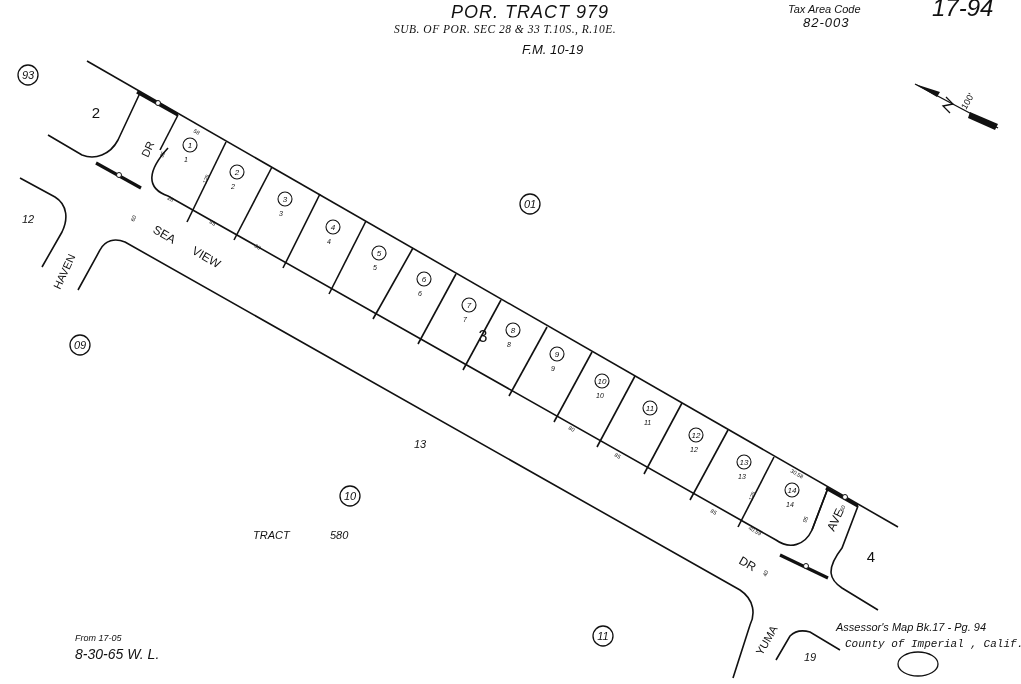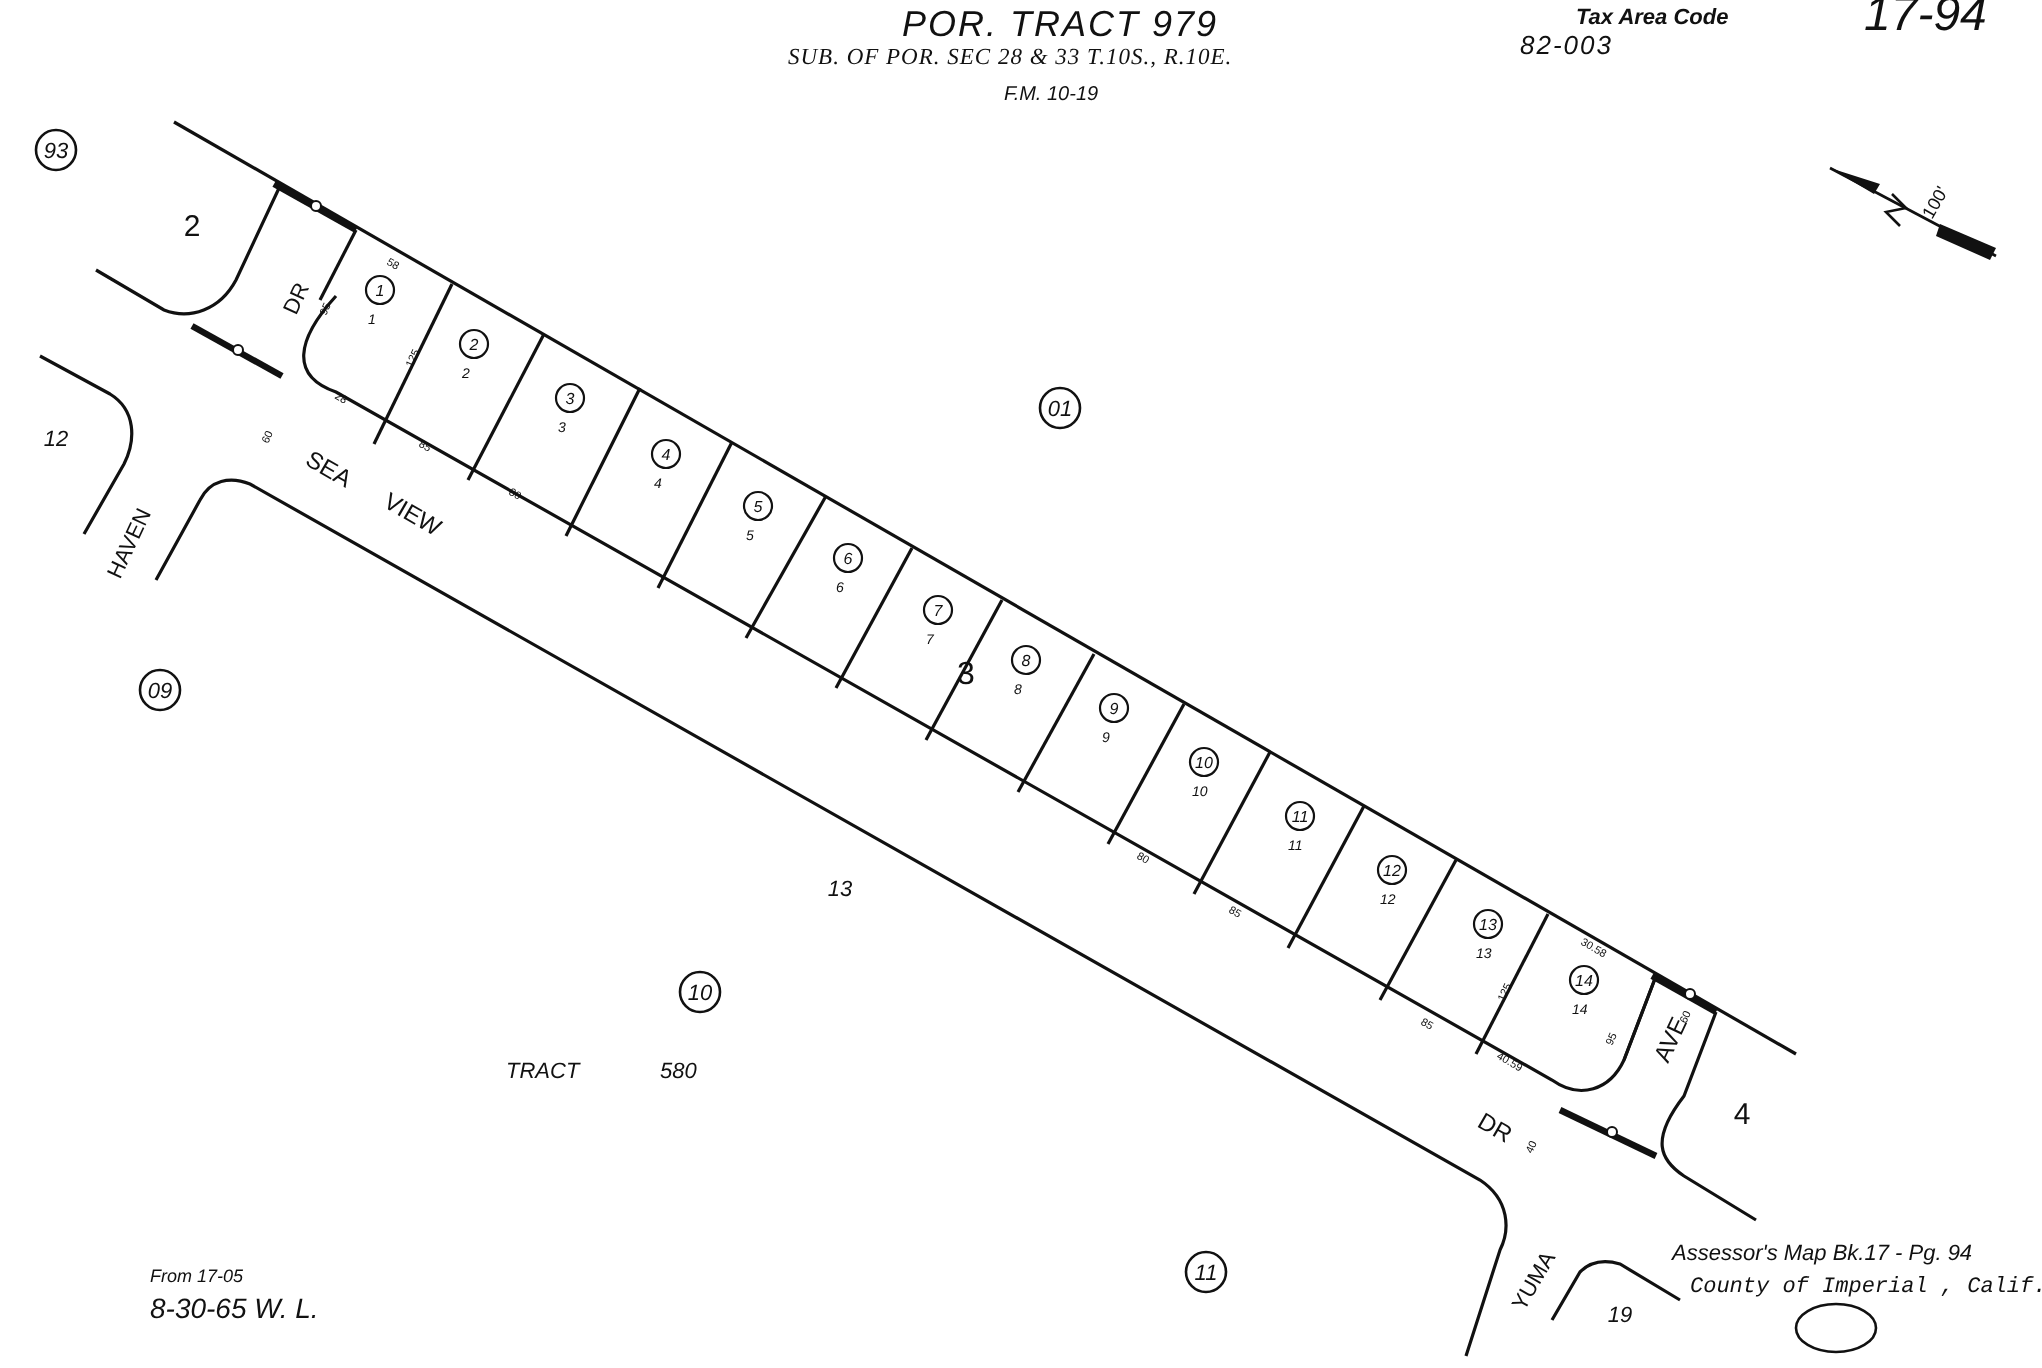--- a/index.html
+++ b/index.html
@@ -3,23 +3,23 @@
 <meta charset="utf-8">
 <style>
   html, body { margin:0; padding:0; background:#ffffff; }
   body { width:1021px; height:684px; overflow:hidden; position:relative; font-family:"Liberation Sans", sans-serif; }
   #map { position:absolute; left:0; top:0; width:1021px; height:684px; }
   .ln { stroke:#111; stroke-width:1.6; fill:none; }
   .thick { stroke:#111; stroke-width:3.2; fill:none; }
   .hdr { position:absolute; font-style:italic; color:#111; white-space:nowrap; }
   .title { left:451px; top:2px; font-size:18px; letter-spacing:1px; }
   .subtitle { left:394px; top:23px; font-size:11.5px; letter-spacing:0.5px;font-family:Liberation Serif, serif; }
-  .fm { left:502px; top:42px; font-size:10px; }
-  .tac-label { left:788px; top:3px; font-size:11px;font-weight:bold; }
-  .tac-code { left:760px; top:15px; font-size:13px; letter-spacing:1px; }
+  .fm { left:522px; top:42px; font-size:13px; }
+  .tac-label { left:788px; top:3px; font-size:11px; }
+  .tac-code { left:803px; top:15px; font-size:13px; letter-spacing:1px; }
   .mapno { left:932px; top:-6px; font-size:24px; }
   .footer { font-size:11px; }
   .book { left:836px; top:621px; }
   .county { left:845px; top:638px;font-family:Liberation Mono, monospace; }
   .from { left:75px; top:633px; font-size:9px; }
   .date { left:75px; top:646px; font-size:14px; }
   svg text { font-family:"Liberation Sans", sans-serif; fill:#111; }
 </style>
 </head>
 <body>

